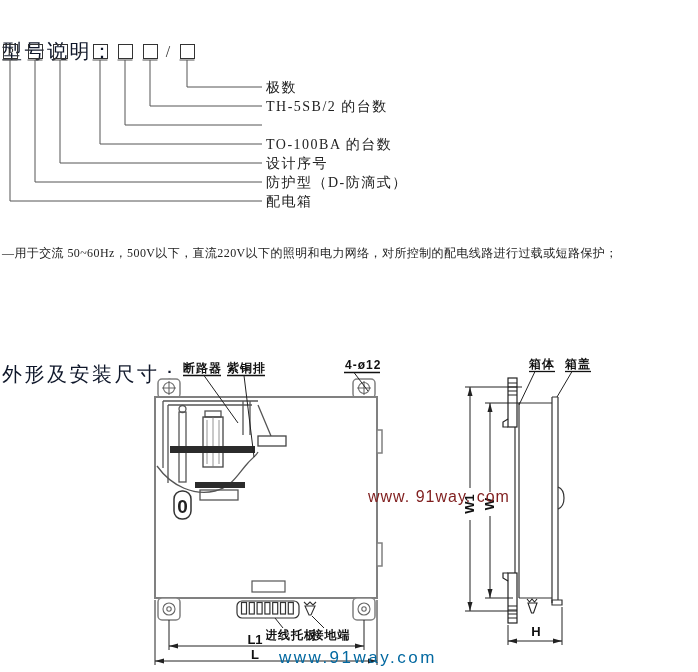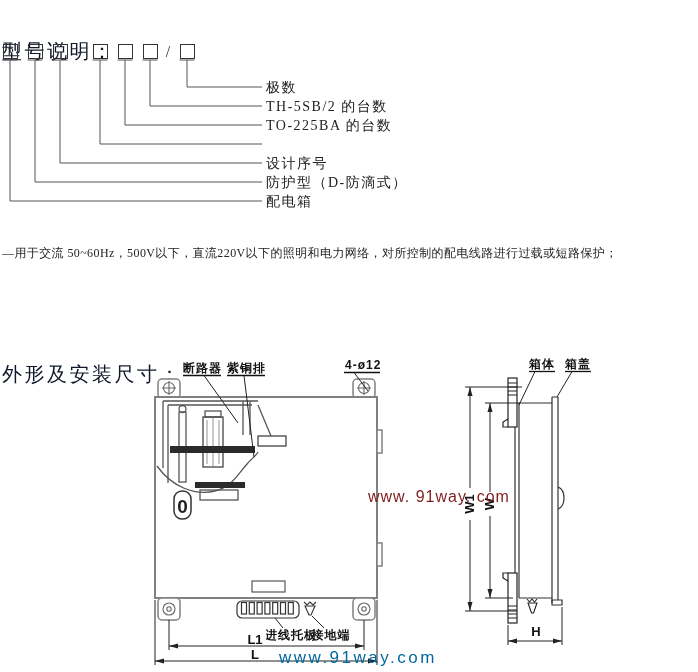--- a/index.html
+++ b/index.html
@@ -44,21 +44,21 @@
       <path d="M52.5,2 H67.5 M60,2 V105 H262"></path>
       <path d="M92.5,2 H107.5 M100,2 V86 H262"></path>
       <path d="M117.5,2 H132.5 M125,2 V67 H262"></path>
       <path d="M142.5,2 H157.5 M150,2 V48 H262"></path>
       <path d="M179.5,2 H194.5 M187,2 V29 H262"></path>
     </g>
   </svg>
 
   <div class="fanlabel" style="top:79px">极数</div>
   <div class="fanlabel" style="top:98px">TH-5SB/2 的台数</div>
-  <div class="fanlabel" style="top:117px">TO-225BA 的台数</div>
+  <div class="fanlabel" style="top:136px">TO-100BA 的台数</div>
   <div class="fanlabel" style="top:155px">设计序号</div>
   <div class="fanlabel" style="top:174px">防护型（D-防滴式）</div>
   <div class="fanlabel" style="top:193px">配电箱</div>
 
   <div class="tech">
     <div>—用于交流 50~60Hz，500V以下，直流220V以下的照明和电力网络，对所控制的配电线路进行过载或短路保护；</div>
   </div>
 
   <div class="h1" style="top:329px">外形及安装尺寸：</div>
 

